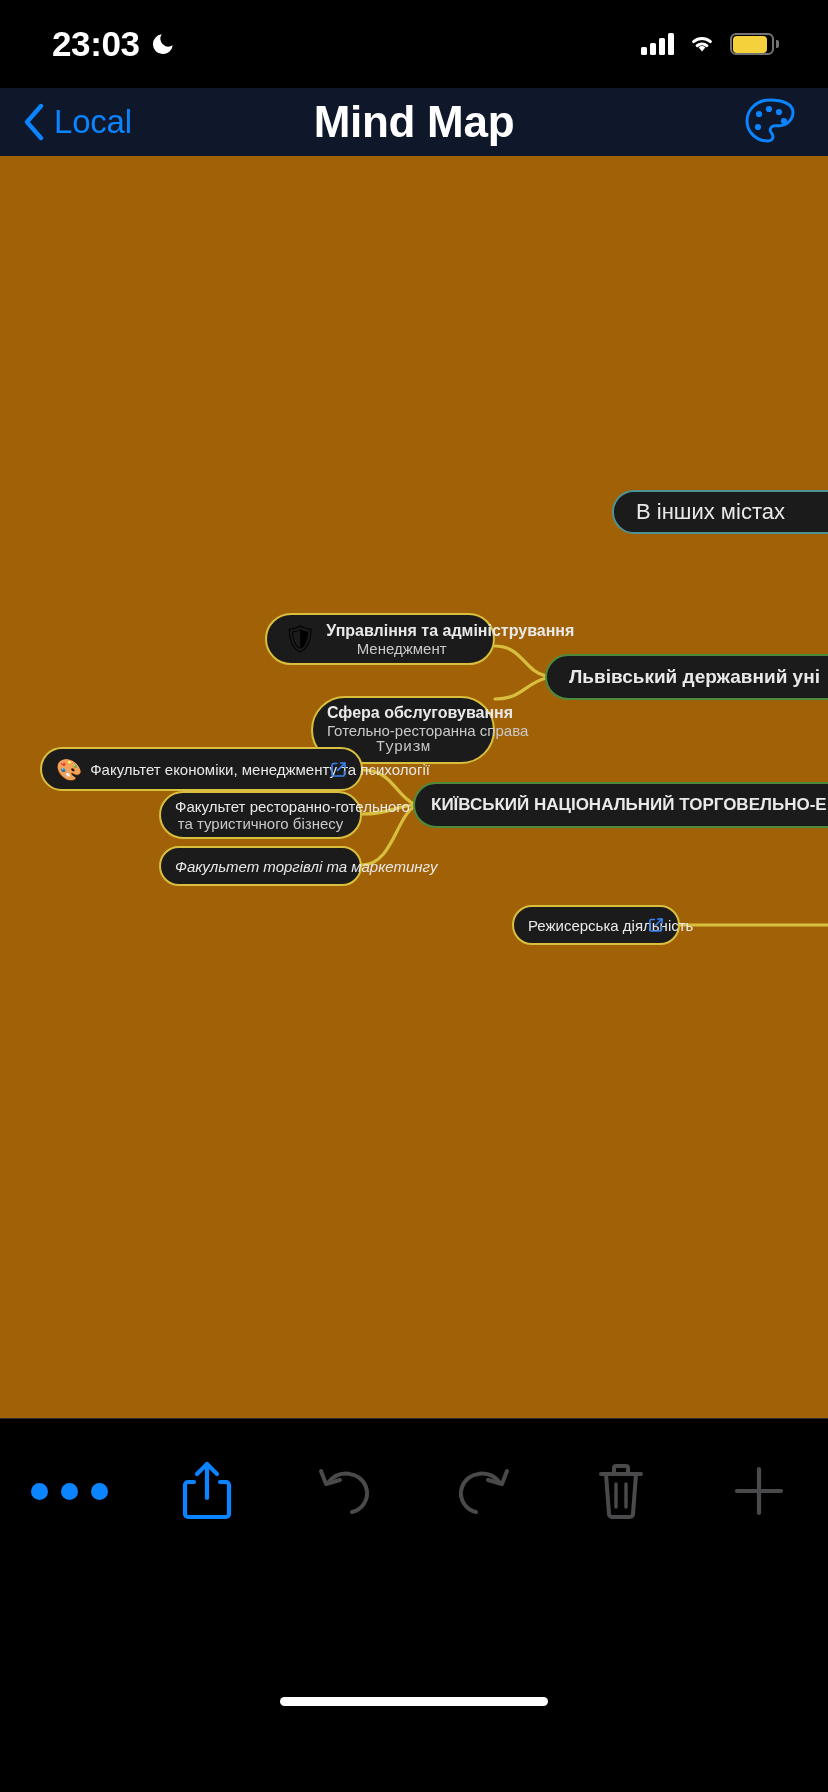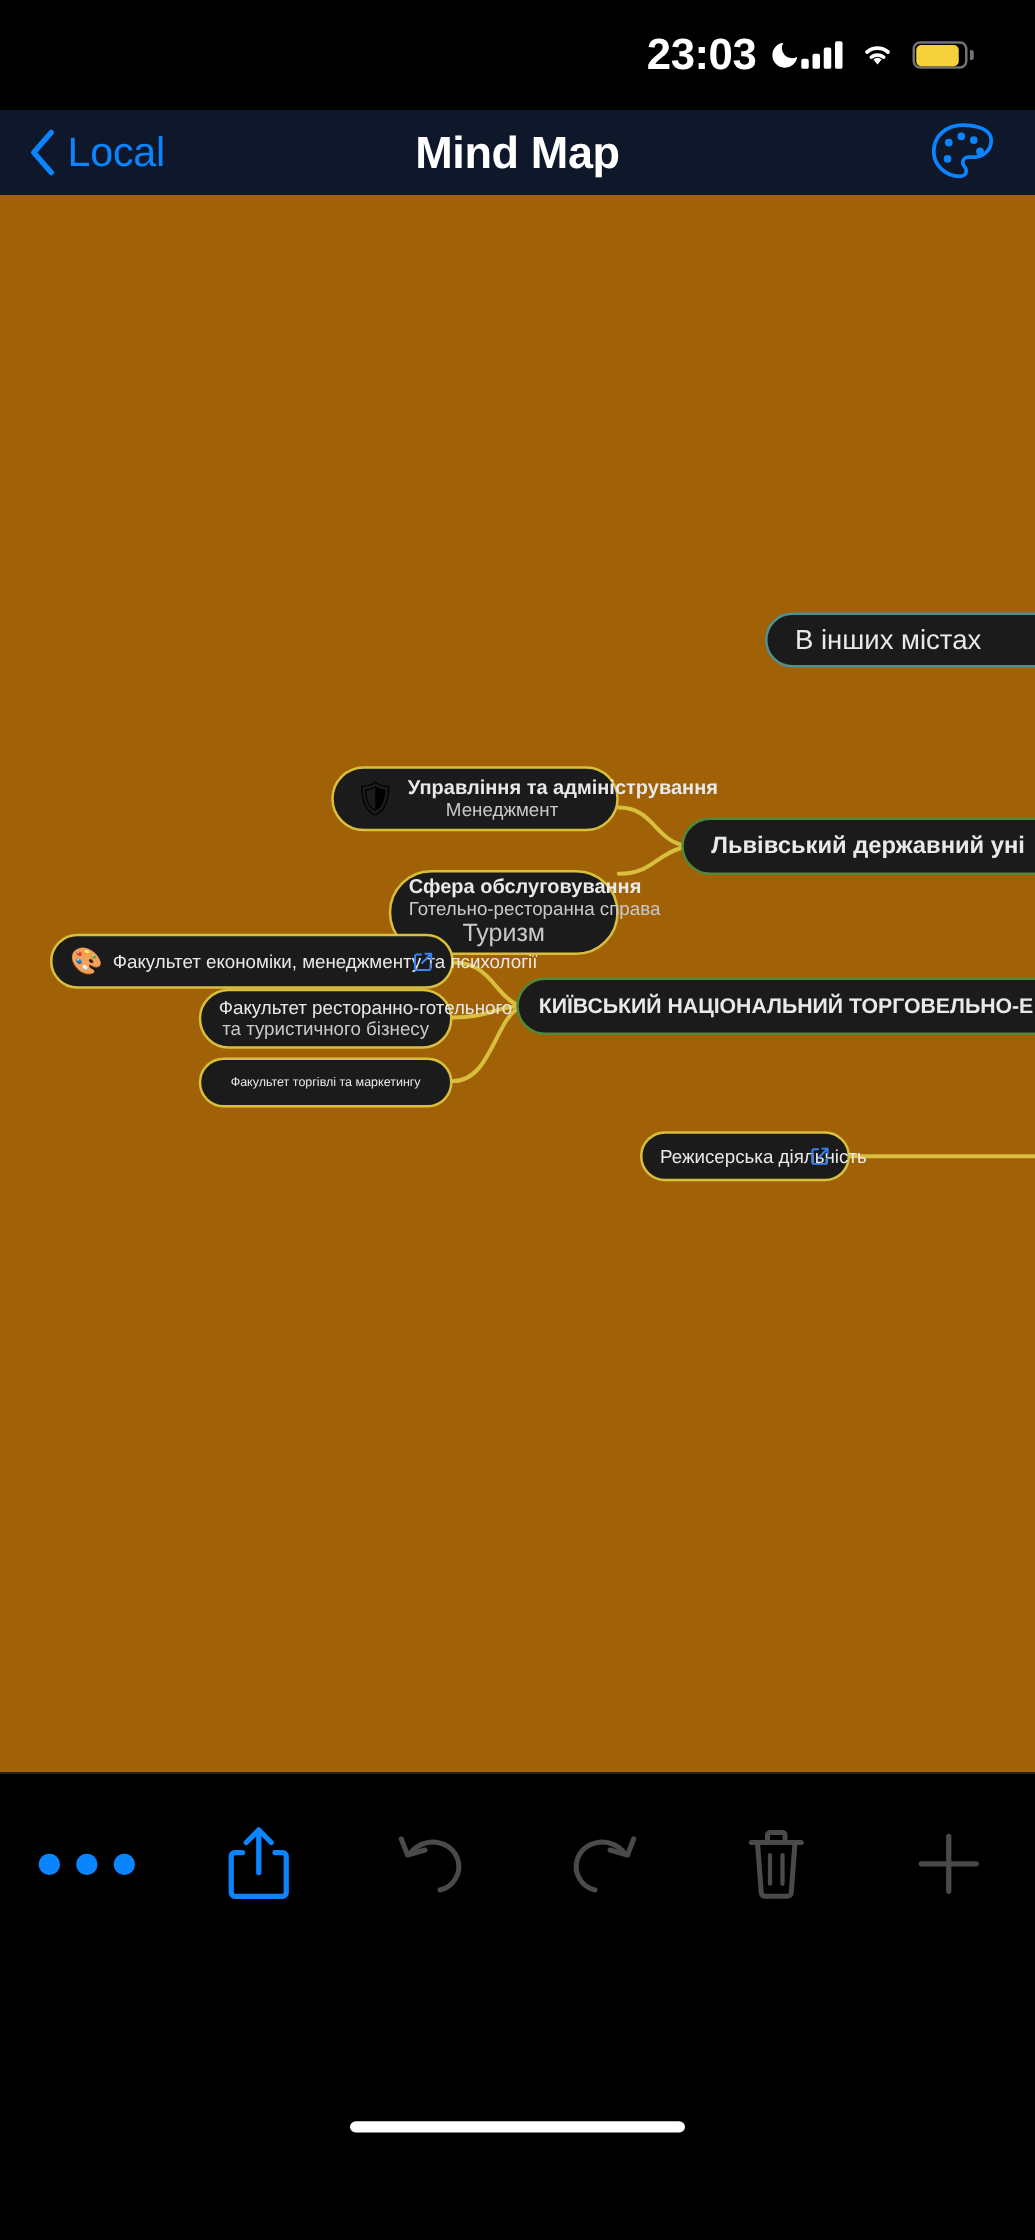--- a/index.html
+++ b/index.html
@@ -14,21 +14,21 @@
     width:828px; height:1792px;
     background:#000;
     overflow:hidden;
   }
 
   
   #status-bar {
     position:absolute; top:0; left:0;
     width:828px; height:88px;
     display:flex; align-items:center;
-    justify-content:flex-end;
+    justify-content:space-between;
     padding:0 54px 0 52px;
     color:#fff;
   }
   #status-left { display:flex; align-items:center; gap:10px; }
   #status-time {
     font-size:35px; font-weight:600;
     letter-spacing:-0.4px; color:#fff;
   }
   #moon-icon { width:26px; height:26px; display:block; }
   #status-right { display:flex; align-items:center; gap:14px; }
@@ -69,21 +69,21 @@
     display:flex; align-items:center; gap:8px;
     cursor:pointer;
   }
   #back-chevron { width:24px; height:38px; }
   #back-label {
     font-size:33px; color:#0a84ff;
     letter-spacing:-0.2px;
   }
   #nav-title {
     width:100%; text-align:center;
-    font-size:36px; font-weight:700;
+    font-size:44px; font-weight:700;
     color:#fff; letter-spacing:-0.3px;
   }
   #palette-button {
     position:absolute; right:30px;
     width:56px; height:52px; cursor:pointer;
   }
 
   
   #canvas {
     position:absolute; top:156px; left:0;
@@ -236,21 +236,21 @@
       <div class="body">
         <div class="title" style="font-size:16px; font-weight:700; text-align:right;">Управління та адміністрування</div>
         <div class="sub" style="font-size:15px;">Менеджмент</div>
       </div>
     </div>
 
     <div class="node n-yellow" style="left:311px; top:540px; width:184px; height:68px; padding:0 14px;">
       <div class="body">
         <div class="title" style="font-size:16px; font-weight:700; text-align:center;">Сфера обслуговування</div>
         <div class="sub" style="font-size:15px;">Готельно-ресторанна справа</div>
-        <div class="sub" style="font-size:20px;">Туризм</div>
+        <div class="sub" style="font-size:15px;font-family:Liberation Mono, monospace;">Туризм</div>
       </div>
     </div>
 
     <div class="node n-green" style="left:545px; top:498px; width:330px; height:46px; padding:0 22px;">
       <div class="body">
         <div class="title" style="font-size:19px; font-weight:700;">Львівський державний уні</div>
       </div>
     </div>
 
     <div class="node n-yellow" style="left:40px; top:591px; width:323px; height:44px; padding:0 14px;">
@@ -267,21 +267,21 @@
 
     <div class="node n-yellow" style="left:159px; top:635px; width:203px; height:48px; padding:0 14px;align-items:center;">
       <div class="body">
         <div class="title" style="font-size:15px; font-weight:400; text-align:center;">Факультет ресторанно-готельного</div>
         <div class="sub" style="font-size:15px;">та туристичного бізнесу</div>
       </div>
     </div>
 
     <div class="node n-yellow" style="left:159px; top:690px; width:203px; height:40px; padding:0 14px;">
       <div class="body">
-        <div class="title" style="font-size:10px; font-weight:400; text-align:center;">Факультет торгівлі та маркетингу</div>
+        <div class="title" style="font-size:15px; font-weight:400; text-align:center;font-style:italic;">Факультет торгівлі та маркетингу</div>
       </div>
     </div>
 
     <div class="node n-green" style="left:413px; top:626px; width:460px; height:46px; padding:0 16px;">
       <div class="body">
         <div class="title" style="font-size:17px; font-weight:700;">КИЇВСЬКИЙ НАЦІОНАЛЬНИЙ ТОРГОВЕЛЬНО-Е</div>
       </div>
     </div>
 
     <div class="node n-yellow" style="left:512px; top:749px; width:168px; height:40px; padding:0 14px;">

